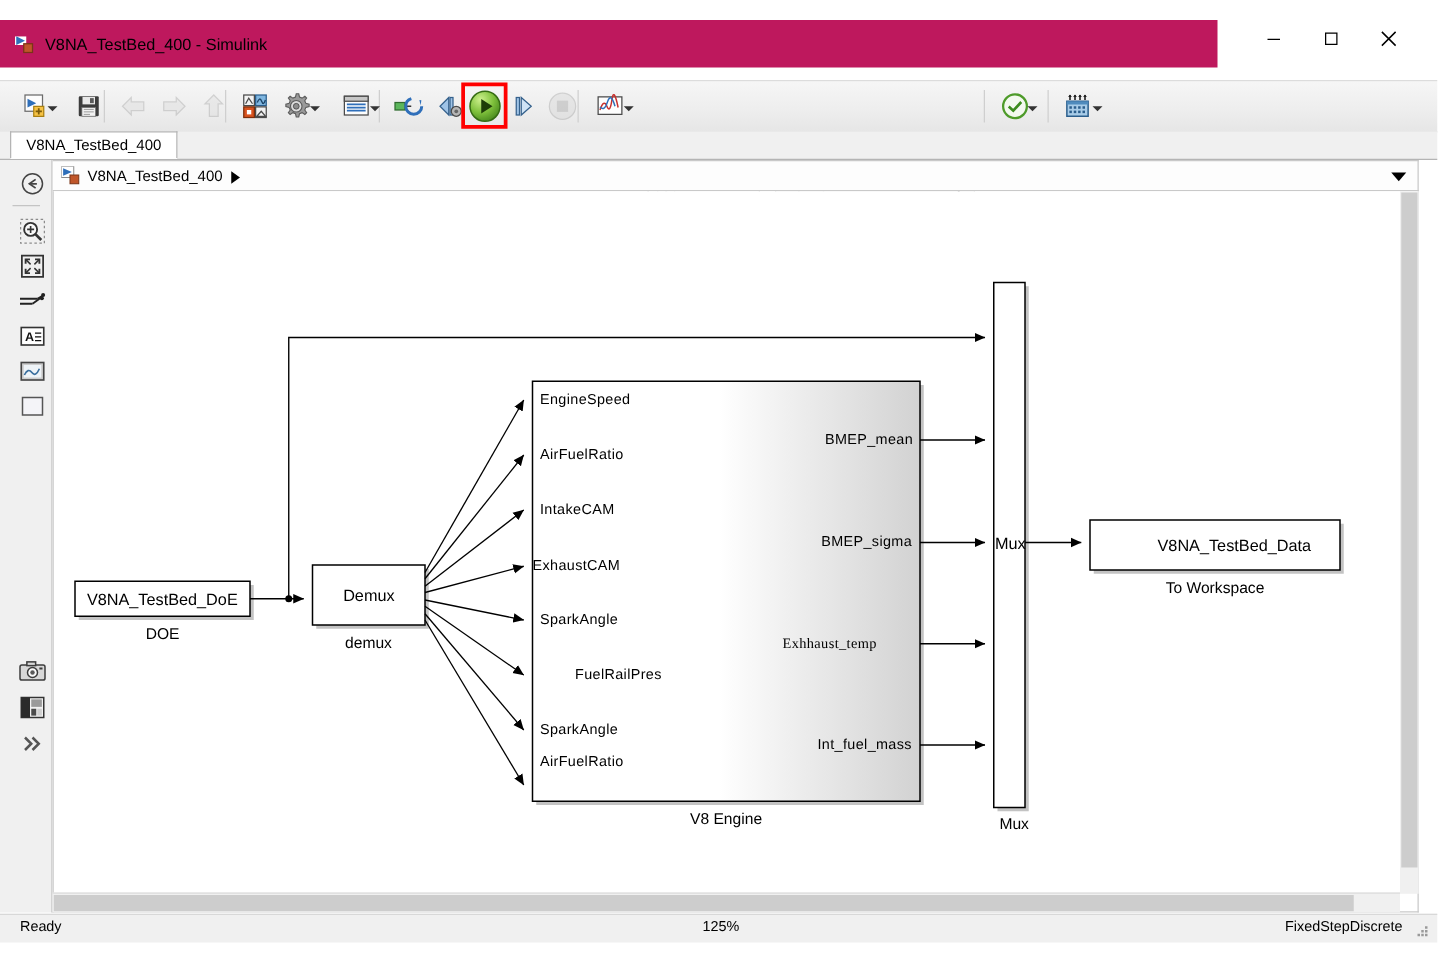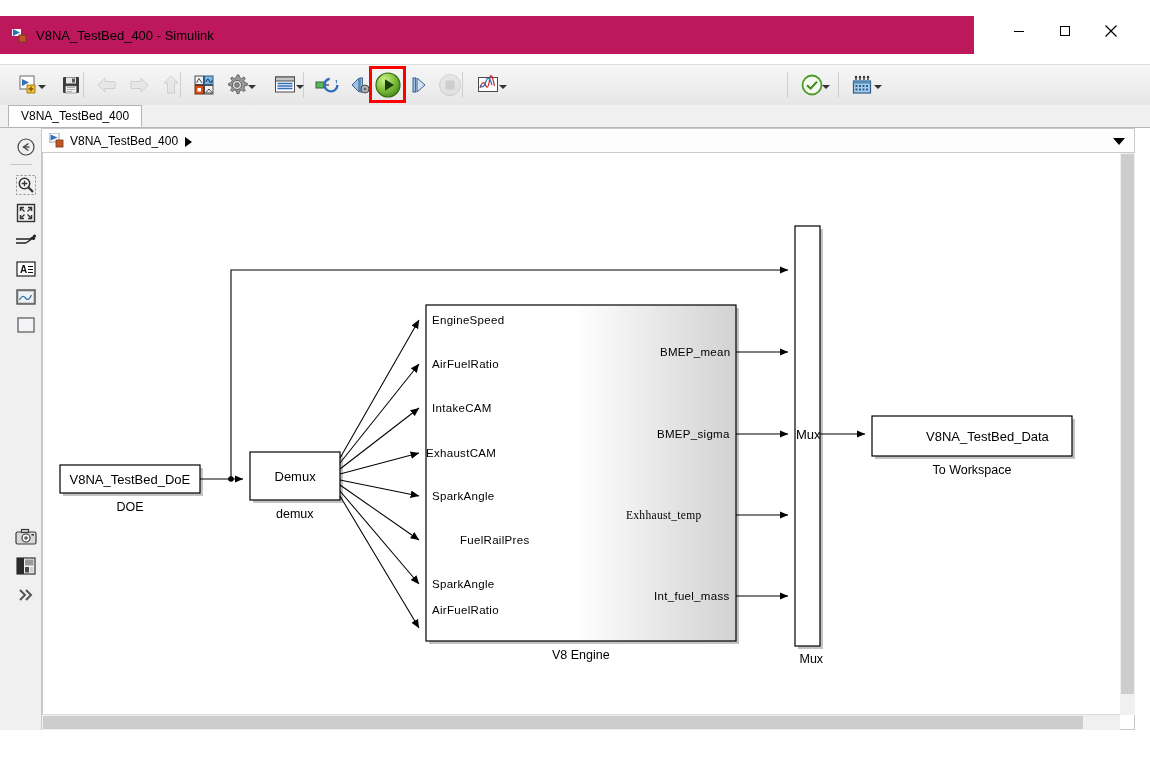--- a/index.html
+++ b/index.html
@@ -494,13 +494,30 @@
       </div>
   </div>
 
   <div class="hscroll">
     <div class="thumb"></div>
   </div>
   <div class="vscroll">
     <div class="thumb"></div>
   </div>
 
+  <div class="statusbar">
+    <span class="st-left">Ready</span>
+    <span class="st-mid">125%</span>
+    <span class="st-right">FixedStepDiscrete</span>
+    <span class="st-grip">
+      <svg width="10" height="10" viewBox="0 0 10 10">
+        <g fill="#9a9a9a">
+          <rect x="7" y="1" width="2" height="2"></rect>
+          <rect x="4" y="4" width="2" height="2"></rect>
+            <rect x="7" y="4" width="2" height="2"></rect>
+          <rect x="1" y="7" width="2" height="2"></rect>
+            <rect x="4" y="7" width="2" height="2"></rect>
+            <rect x="7" y="7" width="2" height="2"></rect>
+        </g>
+      </svg>
+    </span>
+  </div>
 </div>
 
 </body></html>

